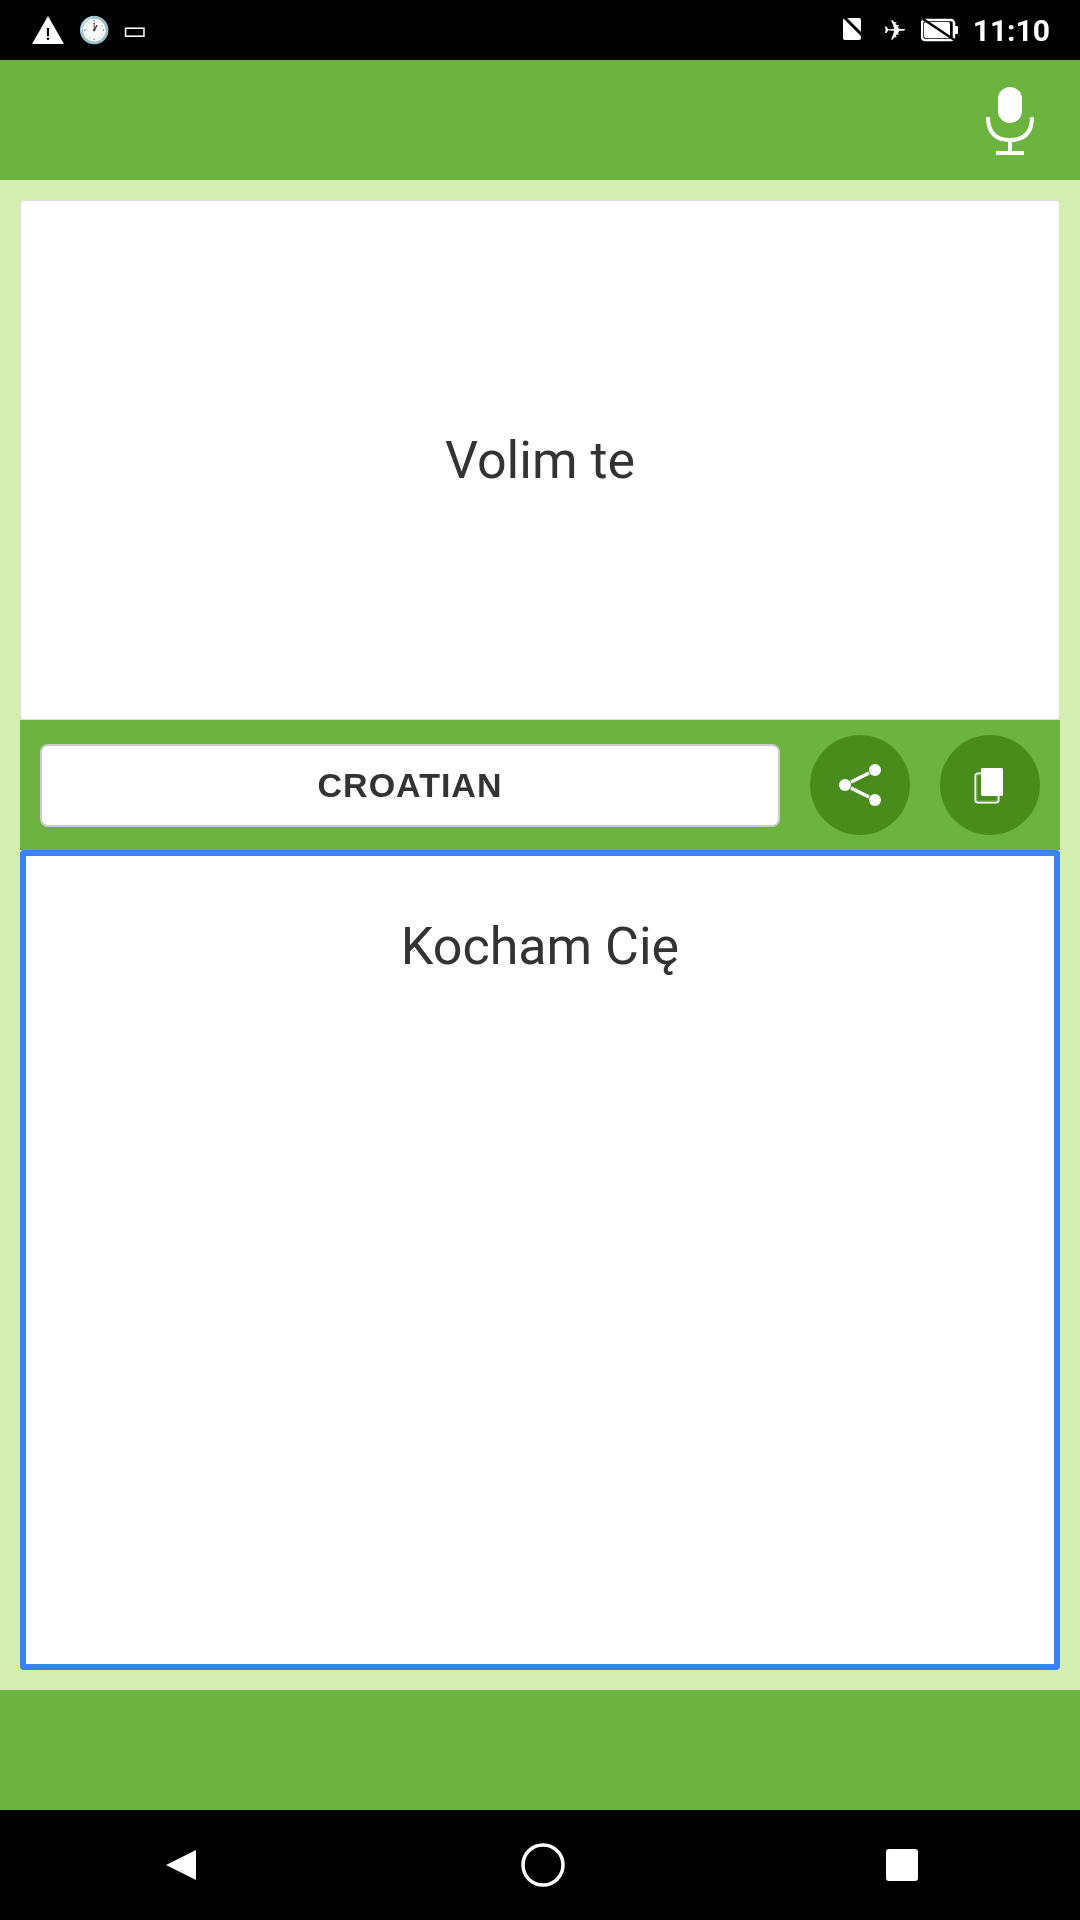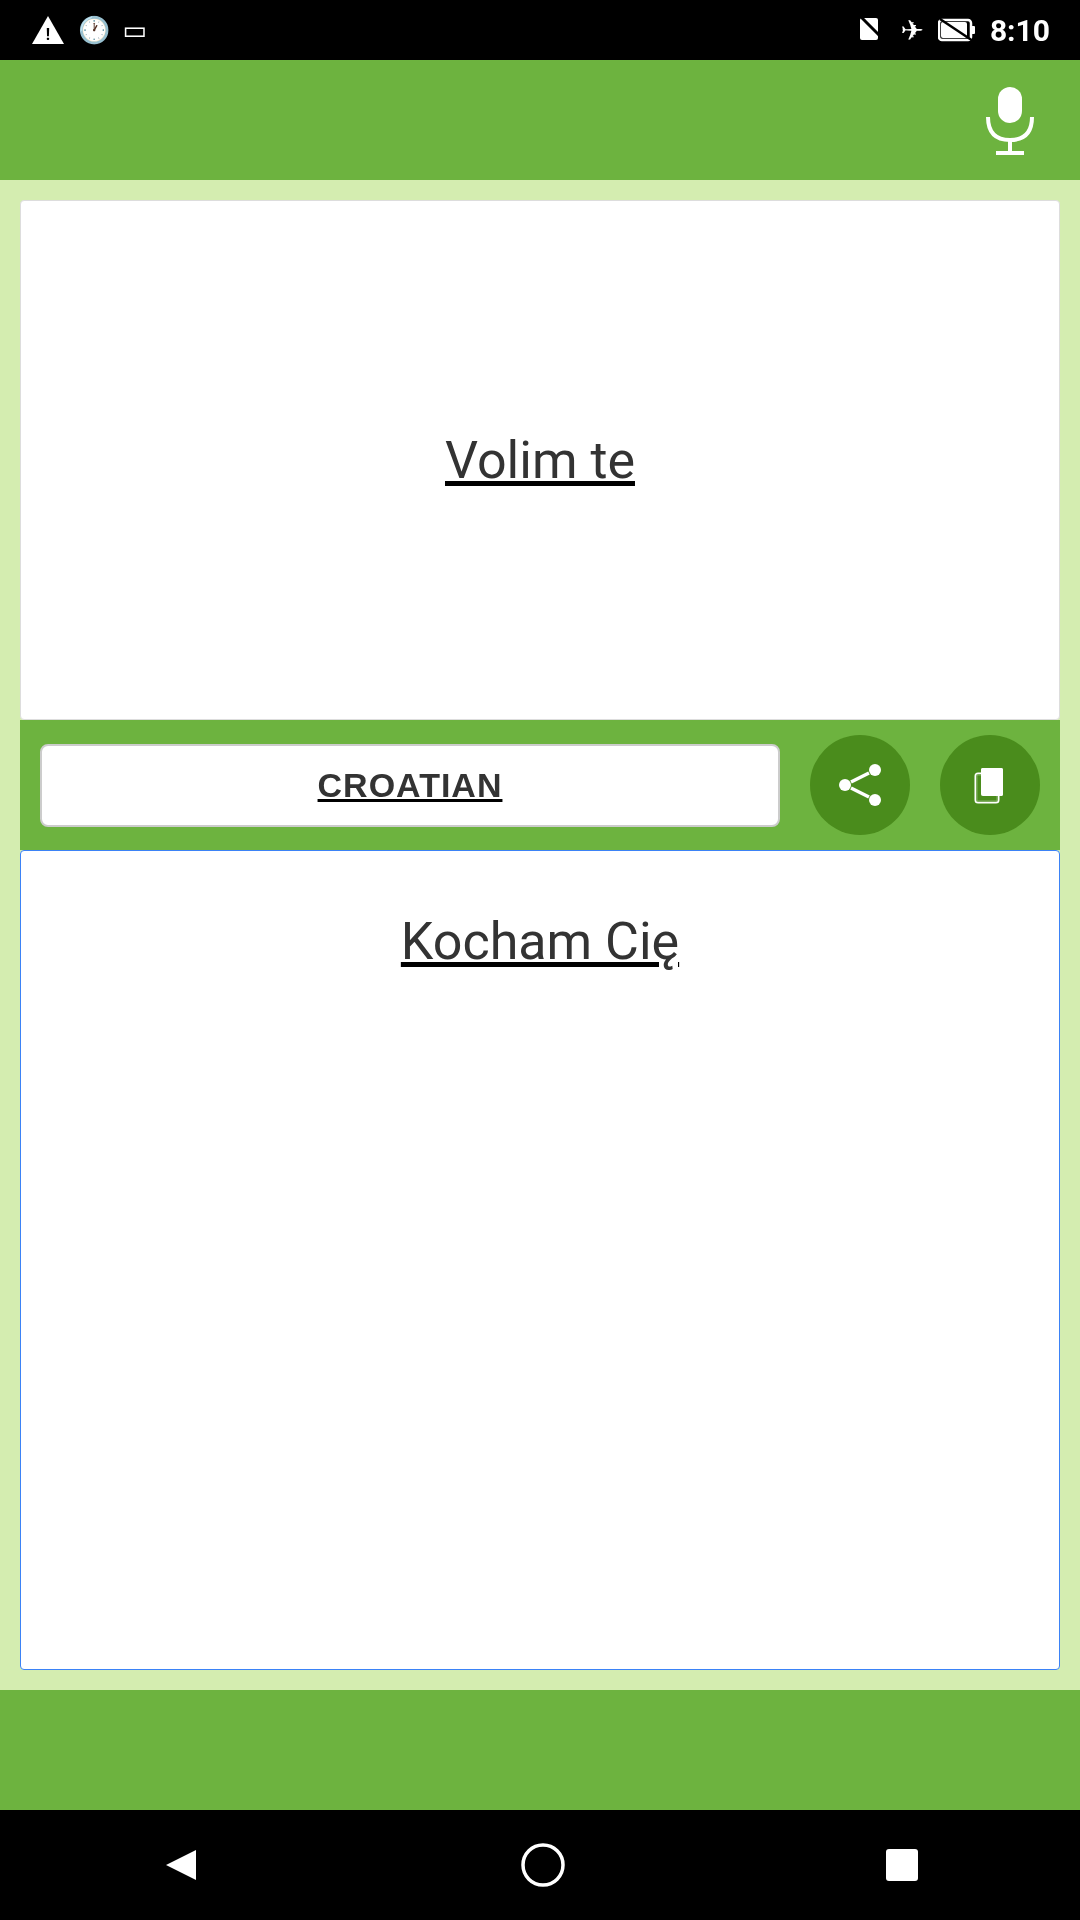--- a/index.html
+++ b/index.html
@@ -62,21 +62,20 @@
       padding: 0 40px;
       flex-shrink: 0;
     }
 
     
     .main-content {
       flex: 1;
       display: flex;
       flex-direction: column;
       background: #d4edb0;
-      text-decoration: underline;
     }
 
     
     .source-box {
       background: #fff;
       margin: 20px 20px 0 20px;
       border: 1px solid #ddd;
       flex: 0 0 520px;
       display: flex;
       align-items: center;
@@ -131,21 +130,21 @@
     }
 
     .action-circle-btn svg {
       fill: #fff;
     }
 
     
     .target-box {
       background: #fff;
       margin: 0 20px 20px 20px;
-      border: 1px solid #3b82f6;
+      border: 6px solid #3b82f6;
       flex: 1;
       display: flex;
       align-items: flex-start;
       justify-content: center;
       border-radius: 4px;
       padding-top: 60px;
     }
 
     .target-text {
       font-size: 52px;
@@ -207,21 +206,21 @@
 
     <span style="color:#fff; font-size:28px;">✈</span>
 
     <svg width="38" height="26" viewBox="0 0 38 26">
       <rect x="1" y="3" width="32" height="20" rx="3" fill="none" stroke="white" stroke-width="2.5"></rect>
       <rect x="33" y="9" width="4" height="8" rx="1" fill="white"></rect>
       <rect x="3" y="5" width="26" height="16" rx="2" fill="white"></rect>
       <line x1="2" y1="2" x2="35" y2="24" stroke="black" stroke-width="2.5"></line>
     </svg>
 
-    <span class="status-time">8:10</span>
+    <span class="status-time">11:10</span>
   </div>
 </div>
 
 <div class="toolbar">
   <button class="nav-btn" style="background:transparent; border:none; cursor:pointer;">
     <svg width="60" height="70" viewBox="0 0 60 70" fill="white">
       <rect x="18" y="2" width="24" height="36" rx="12" fill="white"></rect>
       <path d="M8 32 Q8 55 30 55 Q52 55 52 32" stroke="white" stroke-width="4" fill="none"></path>
       <line x1="30" y1="55" x2="30" y2="68" stroke="white" stroke-width="4"></line>
       <line x1="16" y1="68" x2="44" y2="68" stroke="white" stroke-width="4"></line>

